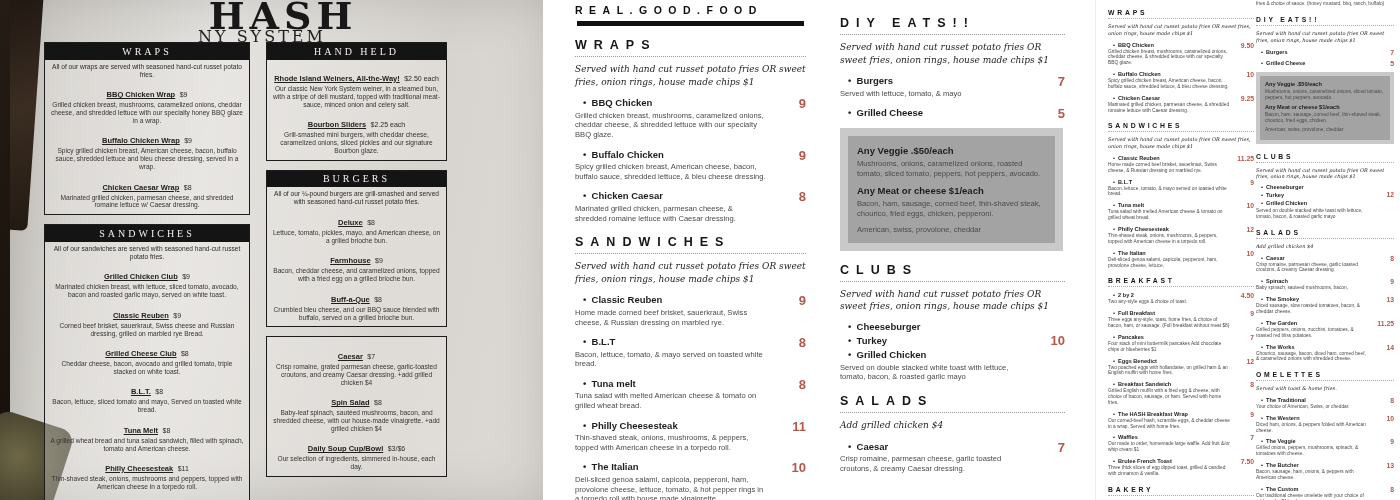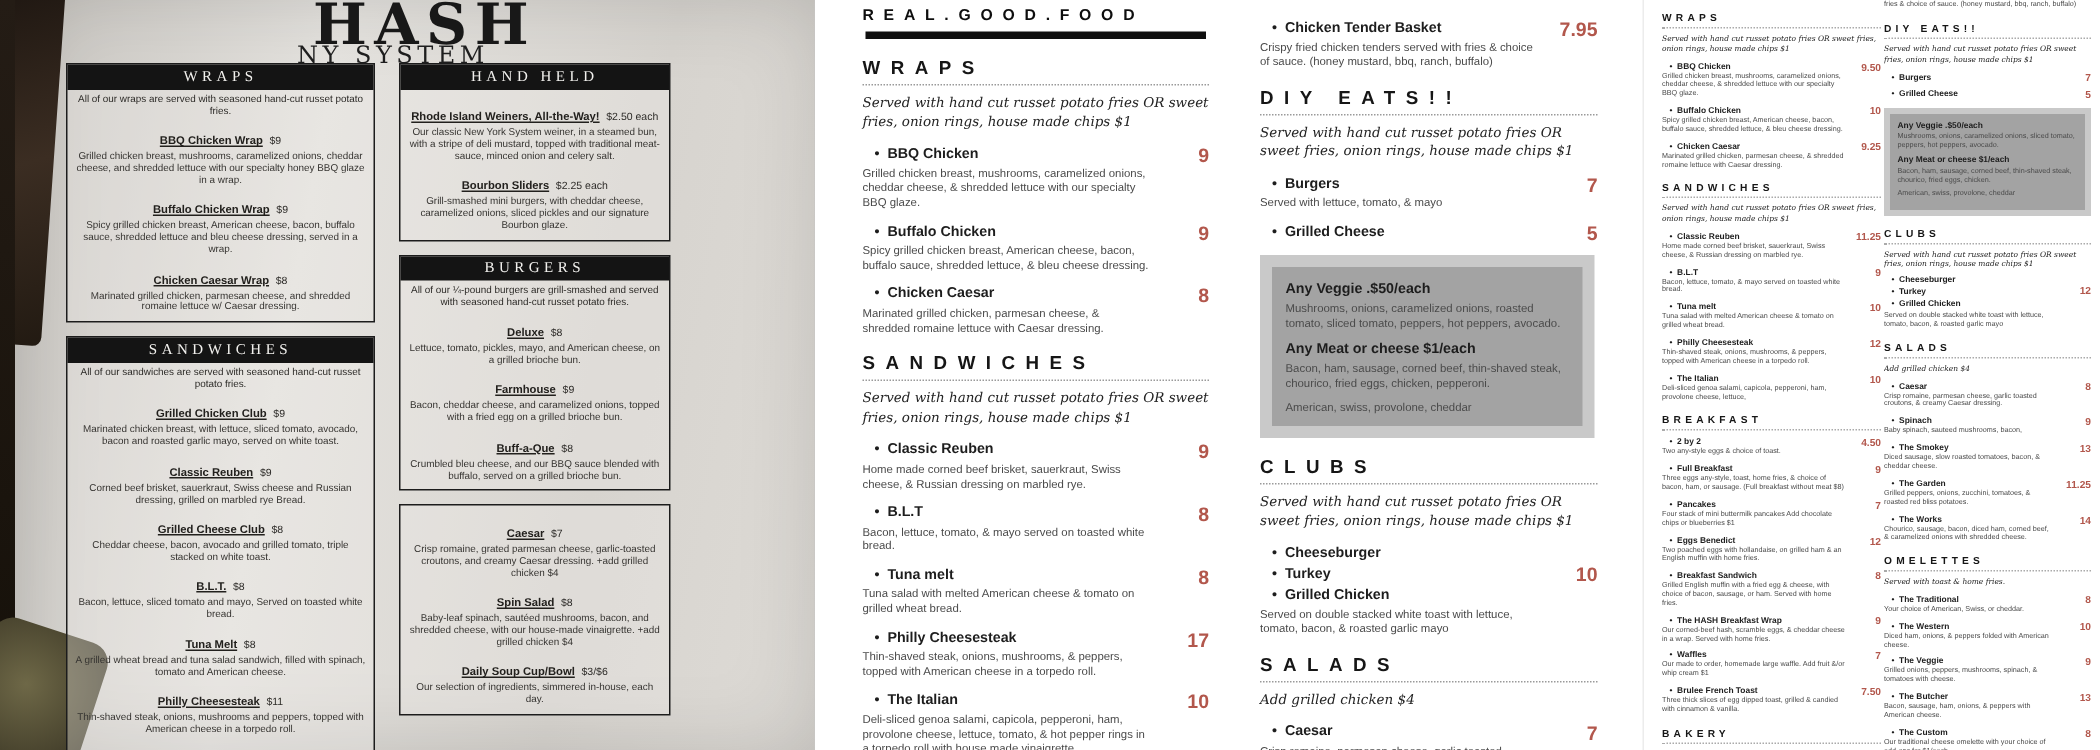--- a/index.html
+++ b/index.html
@@ -296,43 +296,38 @@
               </div>
 
               <div class="mi">
                 <div class="nm">Tuna melt</div>
                 <div class="pr">8</div>
                 <div class="ds">Tuna salad with melted American cheese &amp; tomato on grilled wheat bread.</div>
               </div>
 
               <div class="mi">
                 <div class="nm">Philly Cheesesteak</div>
-                <div class="pr">17</div>
+                <div class="pr">11</div>
                 <div class="ds">Thin-shaved steak, onions, mushrooms, &amp; peppers, topped with American cheese in a torpedo roll.</div>
               </div>
 
               <div class="mi">
                 <div class="nm">The Italian</div>
                 <div class="pr">10</div>
                 <div class="ds">Deli-sliced genoa salami, capicola, pepperoni, ham, provolone cheese, lettuce, tomato, &amp; hot pepper rings in a torpedo roll with house made vinaigrette.</div>
               </div>
             </div>
         </section>
       </div>
   </div>
 </div>
 
 <div class="panel" id="panel2">
   <div class="pad2">
 
-    <div class="mi">
-      <div class="nm">Chicken Tender Basket</div>
-      <div class="pr">7.95</div>
-      <div class="ds">Crispy fried chicken tenders served with fries &amp; choice of sauce. (honey mustard, bbq, ranch, buffalo)</div>
-    </div>
 
     <div class="p-hdr">DIY EATS!!</div>
     <div class="script">Served with hand cut russet potato fries OR sweet fries, onion rings, house made chips $1</div>
     <div>
 
         <div class="mi">
           <div class="nm">Burgers</div>
           <div class="pr">7</div>
           <div class="ds">Served with lettuce, tomato, &amp; mayo</div>
         </div>

